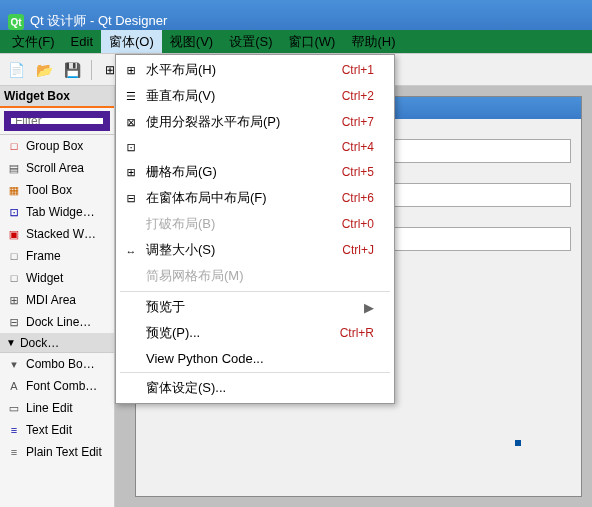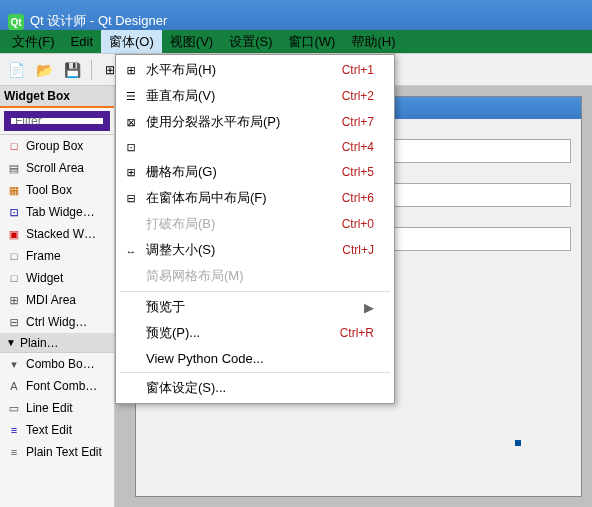--- a/index.html
+++ b/index.html
@@ -362,25 +362,25 @@
       <div class="widget-item">
         <div class="widget-icon icon-widget">□</div>
         <span>Widget</span>
       </div>
       <div class="widget-item">
         <div class="widget-icon icon-mdi">⊞</div>
         <span>MDI Area</span>
       </div>
       <div class="widget-item">
         <div class="widget-icon icon-dock">⊟</div>
-        <span>Ctrl Widg…</span>
+        <span>Dock Line…</span>
       </div>
       <div class="section-header">
         <span class="section-arrow">▼</span>
-        <span>Plain…</span>
+        <span>Dock…</span>
       </div>
       <div class="widget-item">
         <div class="widget-icon icon-combo">▾</div>
         <span>Combo Bo…</span>
       </div>
       <div class="widget-item">
         <div class="widget-icon icon-font">A</div>
         <span>Font Comb…</span>
       </div>
       <div class="widget-item">

